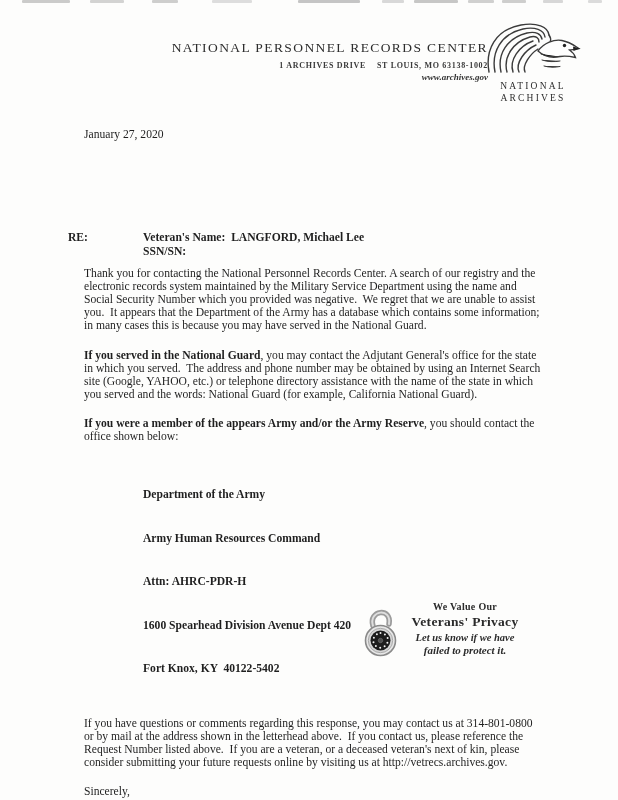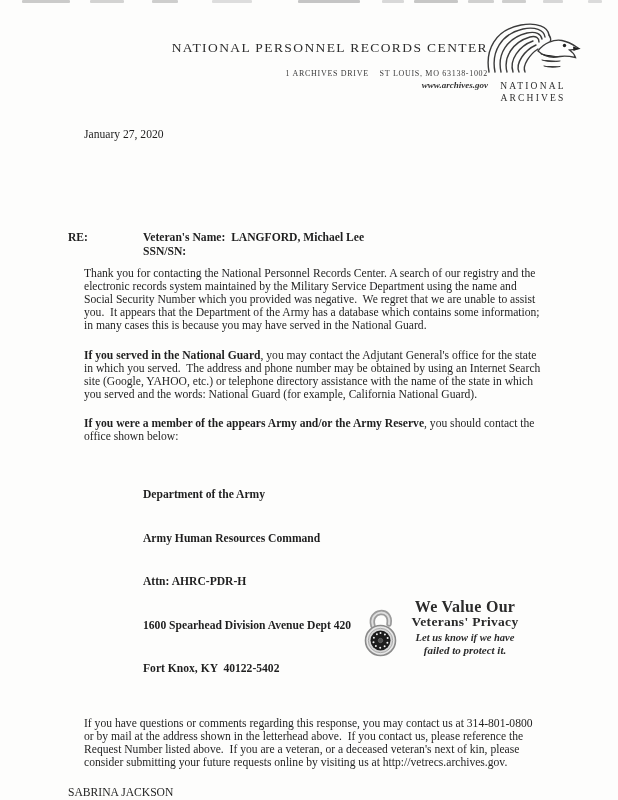--- a/index.html
+++ b/index.html
@@ -17,22 +17,23 @@
 
   
   .letterhead-text{
     position:absolute;top:40px;right:130px;
     text-align:right;white-space:nowrap;
   }
   .lh-title{
     font-size:13.5px;letter-spacing:1.4px;color:#2d2d2d;
   }
   .lh-addr{
-    margin-top:13px;font-size:8px;letter-spacing:.7px;color:#3a3a3a;
+    margin-top:5px;font-size:8px;letter-spacing:.7px;color:#3a3a3a;
     white-space:pre;
+    font-weight:bold;
   }
   .lh-web{
     margin-top:2px;font-size:9px;font-style:italic;font-weight:bold;color:#333;
   }
   .logo-block{
     position:absolute;top:22px;right:33px;width:104px;text-align:center;
   }
   .logo-text{
     font-size:9.5px;letter-spacing:2.2px;color:#2d2d2d;line-height:10.5px;
     margin-top:1px;
@@ -60,21 +61,21 @@
   .closing{margin-top:7px !important;}
   .sig-block{margin-top:17px;line-height:14.6px;}
 
   
   .stamp{
     position:absolute;left:362px;top:596px;width:168px;
     display:flex;align-items:flex-start;color:#2b2b2b;
   }
   .stamp-lock{flex:none;margin-top:9px;}
   .stamp-text{width:126px;text-align:center;margin-left:2px;}
-  .stamp-l1{font-size:16px;font-weight:bold;letter-spacing:.3px;line-height:15px;margin-top:3px;}
+  .stamp-l1{font-size:10px;font-weight:bold;letter-spacing:.3px;line-height:15px;margin-top:3px;}
   .stamp-l2{font-size:13.5px;font-weight:bold;letter-spacing:.3px;line-height:15px;}
   .stamp-l3{font-size:10.5px;font-weight:bold;font-style:italic;line-height:12px;margin-top:3px;}
   .stamp-l4{font-size:11px;font-weight:bold;font-style:italic;line-height:12px;}
 </style>
 </head>
 <body>
 
 <div class="page">
 
   <div>
@@ -147,20 +148,21 @@
     <div class="addr-block">
       <div>Department of the Army</div>
       <div>Army Human Resources Command</div>
       <div>Attn: AHRC-PDR-H</div>
       <div>1600 Spearhead Division Avenue Dept 420</div>
       <div>Fort Knox, KY  40122-5402</div>
     </div>
 
     <p class="p4">If you have questions or comments regarding this response, you may contact us at 314-801-0800 or by mail at the address shown in the letterhead above.  If you contact us, please reference the Request Number listed above.  If you are a veteran, or a deceased veteran's next of kin, please consider submitting your future requests online by visiting us at http://vetrecs.archives.gov.</p>
 
+    <p class="closing">Sincerely,</p>
 
     <div class="sig-block">
       <div>SABRINA JACKSON</div>
 
     </div>
   </div>
 
   <div class="stamp">
     <span class="stamp-lock">
       <svg width="38" height="54" viewBox="0 0 38 54">

